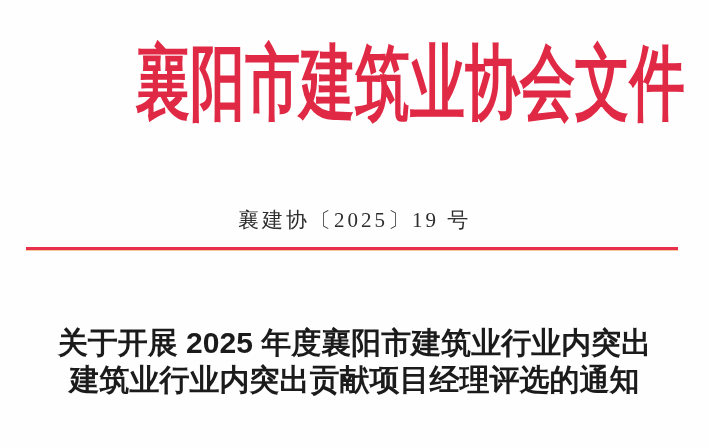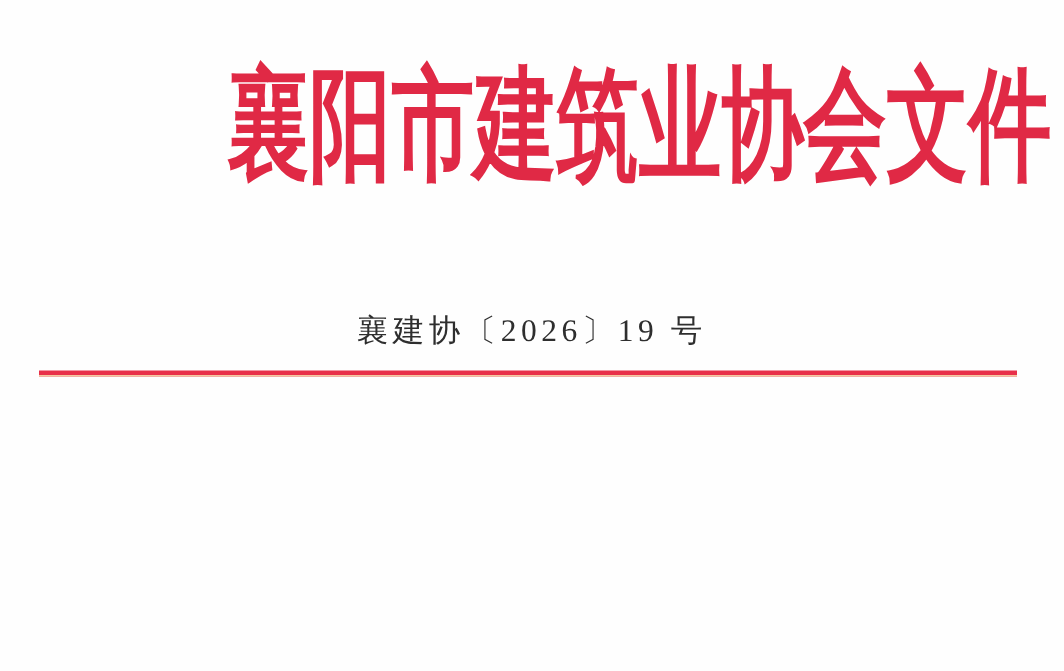--- a/index.html
+++ b/index.html
@@ -21,21 +21,20 @@
     width: 709px; height: 447px;
     background: var(--paper);
   }
   .org-title {
     position: absolute;
     top: 34px;
     left: 0;
     width: 635px;
     text-align: center;
     white-space: nowrap;
-    padding-left: 16px;
   }
   .org-title .stretch {
     display: inline-block;
     font-family: "Liberation Serif", "DejaVu Serif", serif;
     font-weight: bold;
     font-size: 82px;
     line-height: 100px;
     color: var(--header-red);
     transform: scaleX(0.67);
     transform-origin: 50% 50%;
@@ -83,20 +82,22 @@
 </style>
 </head>
 <body>
 
 <div class="page">
 
   <div class="org-title">
     <span class="stretch">襄阳市建筑业协会文件</span>
   </div>
 
-  <div class="doc-number">襄建协〔2026〕19 号</div>
+  <div class="doc-number">襄建协〔2025〕19 号</div>
 
   <div class="red-rule"></div>
 
   <div class="notice-title">
+    <span class="line">关于开展 2025 年度襄阳市建筑业行业内突出</span>
+    <span class="line">建筑业行业内突出贡献项目经理评选的通知</span>
   </div>
 
 </div>
 
 </body></html>

